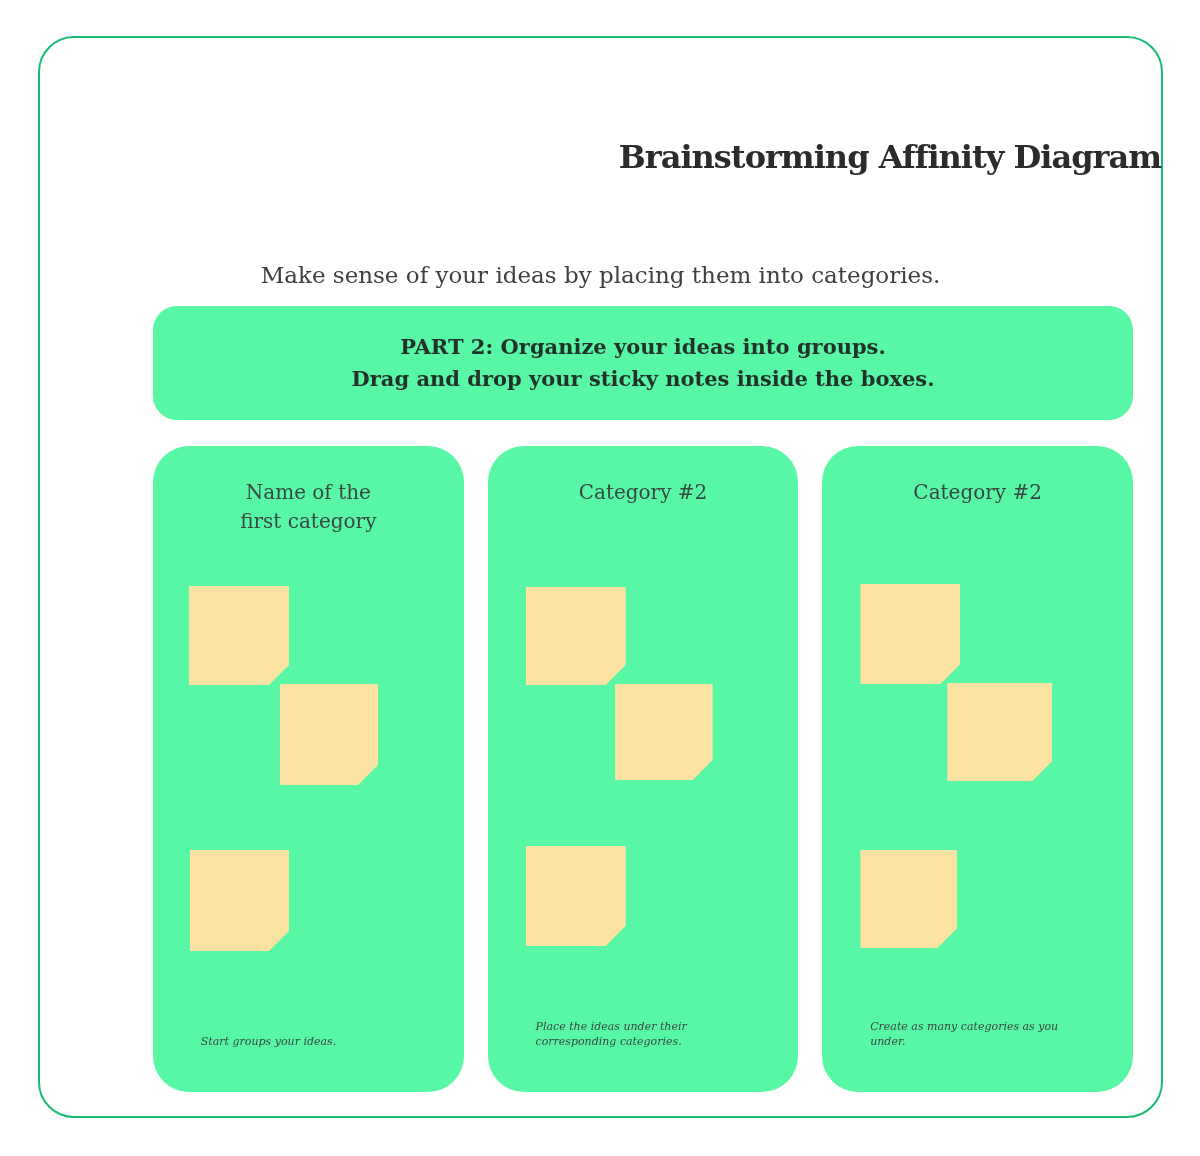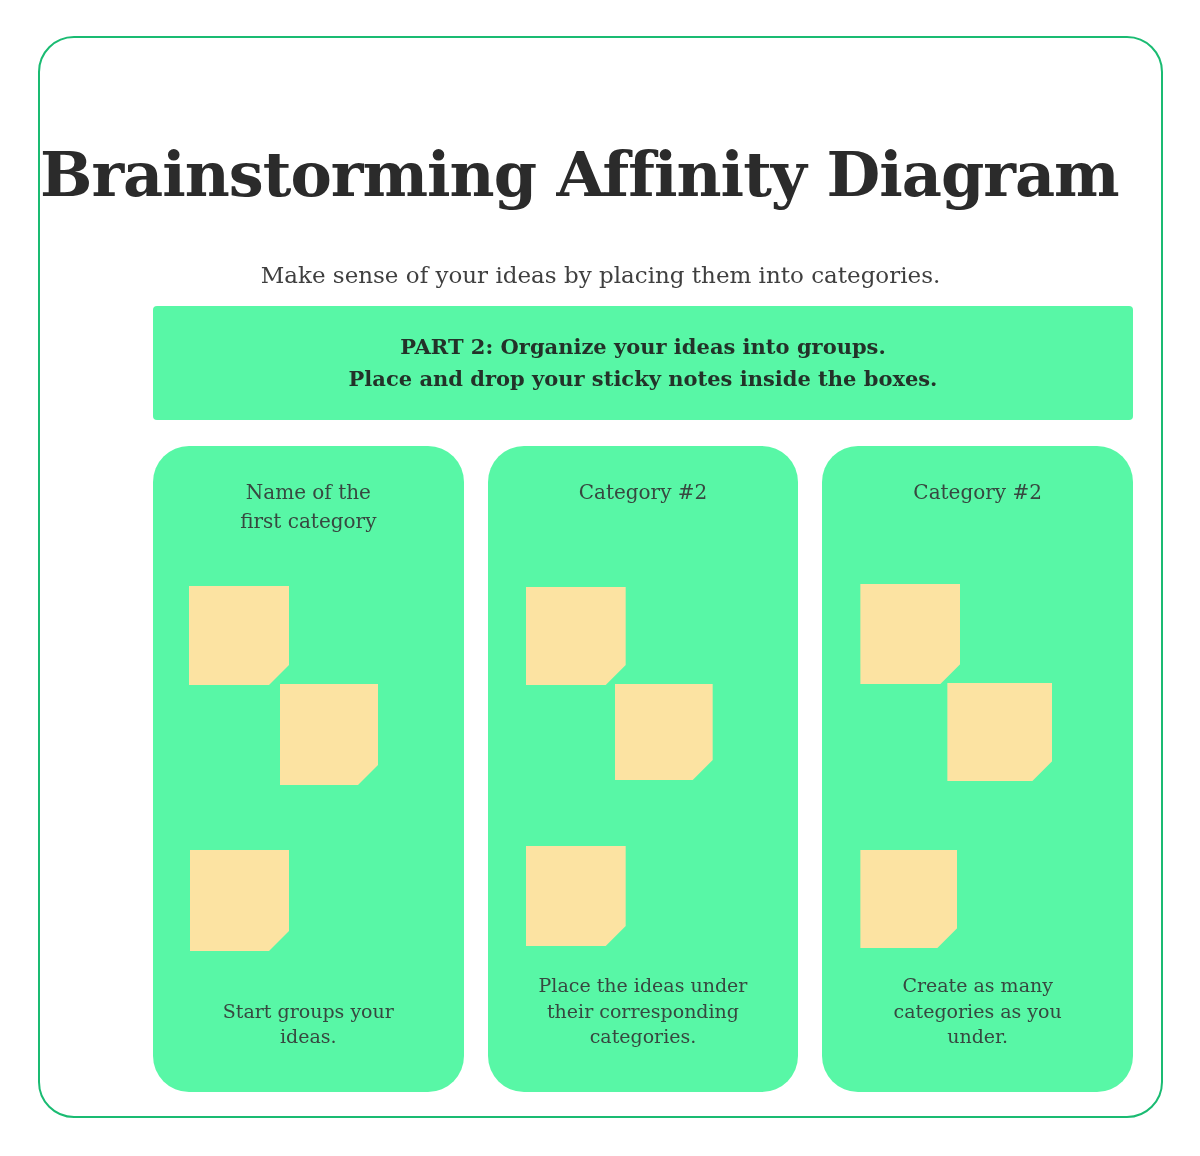--- a/index.html
+++ b/index.html
@@ -22,41 +22,41 @@
     left: 38px; top: 36px;
     width: 1125px; height: 1082px;
     border: 2px solid var(--border-green);
     border-radius: 36px;
     background: #ffffff;
   }
   .page-title {
     position: absolute;
     left: 0; top: 100px;
     width: 100%;
-    text-align: left;
-    font-size: 62px;
+    text-align: right;
+    font-size: 32px;
     font-weight: bold;
     letter-spacing: -1px;
     color: var(--text-dark);
   }
   .page-subtitle {
     position: absolute;
     left: 0; top: 190px;
     width: 100%;
     text-align: center;
     font-size: 23px;
     color: #3F3F3F;
     margin-top: 34px;
   }
   .banner {
     position: absolute;
     left: 113px; top: 268px;
     width: 980px; height: 114px;
     background: var(--panel-green);
-    border-radius: 4px;
+    border-radius: 24px;
     display: flex;
     flex-direction: column;
     justify-content: center;
     align-items: center;
     gap: 6px;
   }
   .banner-line {
     font-size: 21px;
     font-weight: bold;
     color: #233229;
@@ -89,42 +89,42 @@
     color: var(--text-box);
     line-height: 1.45;
   }
   .category-caption {
     position: absolute;
     bottom: 42px;
     left: 50%;
     transform: translateX(-50%);
     width: 100%;
     max-width: 215px;
-    text-align: center;
-    font-size: 19px;
+    font-size: 11px;
     color: var(--text-box);
     line-height: 1.35;
+    font-style: italic;
   }
   .sticky-note {
     position: absolute;
     background: var(--sticky-yellow);
     clip-path: polygon(0 0, 100% 0, 100% calc(100% - 20px), calc(100% - 20px) 100%, 0 100%);
   }
 </style>
 </head>
 <body>
 
 <div class="frame">
 
   <h1 class="page-title">Brainstorming Affinity Diagram</h1>
   <div class="page-subtitle">Make sense of your ideas by placing them into categories.</div>
 
   <div class="banner">
     <div class="banner-line">PART 2: Organize your ideas into groups.</div>
-    <div class="banner-line">Place and drop your sticky notes inside the boxes.</div>
+    <div class="banner-line">Drag and drop your sticky notes inside the boxes.</div>
   </div>
 
   <div class="boxes-row">
 
     <div class="category-box">
       <div class="category-title">Name of the first category</div>
       <div class="category-caption">Start groups your ideas.</div>
     <div class="sticky-note" style="left: 36px; top: 140px; width: 100px; height: 99px;"></div>
         <div class="sticky-note" style="left: 127px; top: 238px; width: 98px; height: 101px;"></div>
         <div class="sticky-note" style="left: 37px; top: 404px; width: 99px; height: 101px;"></div>

